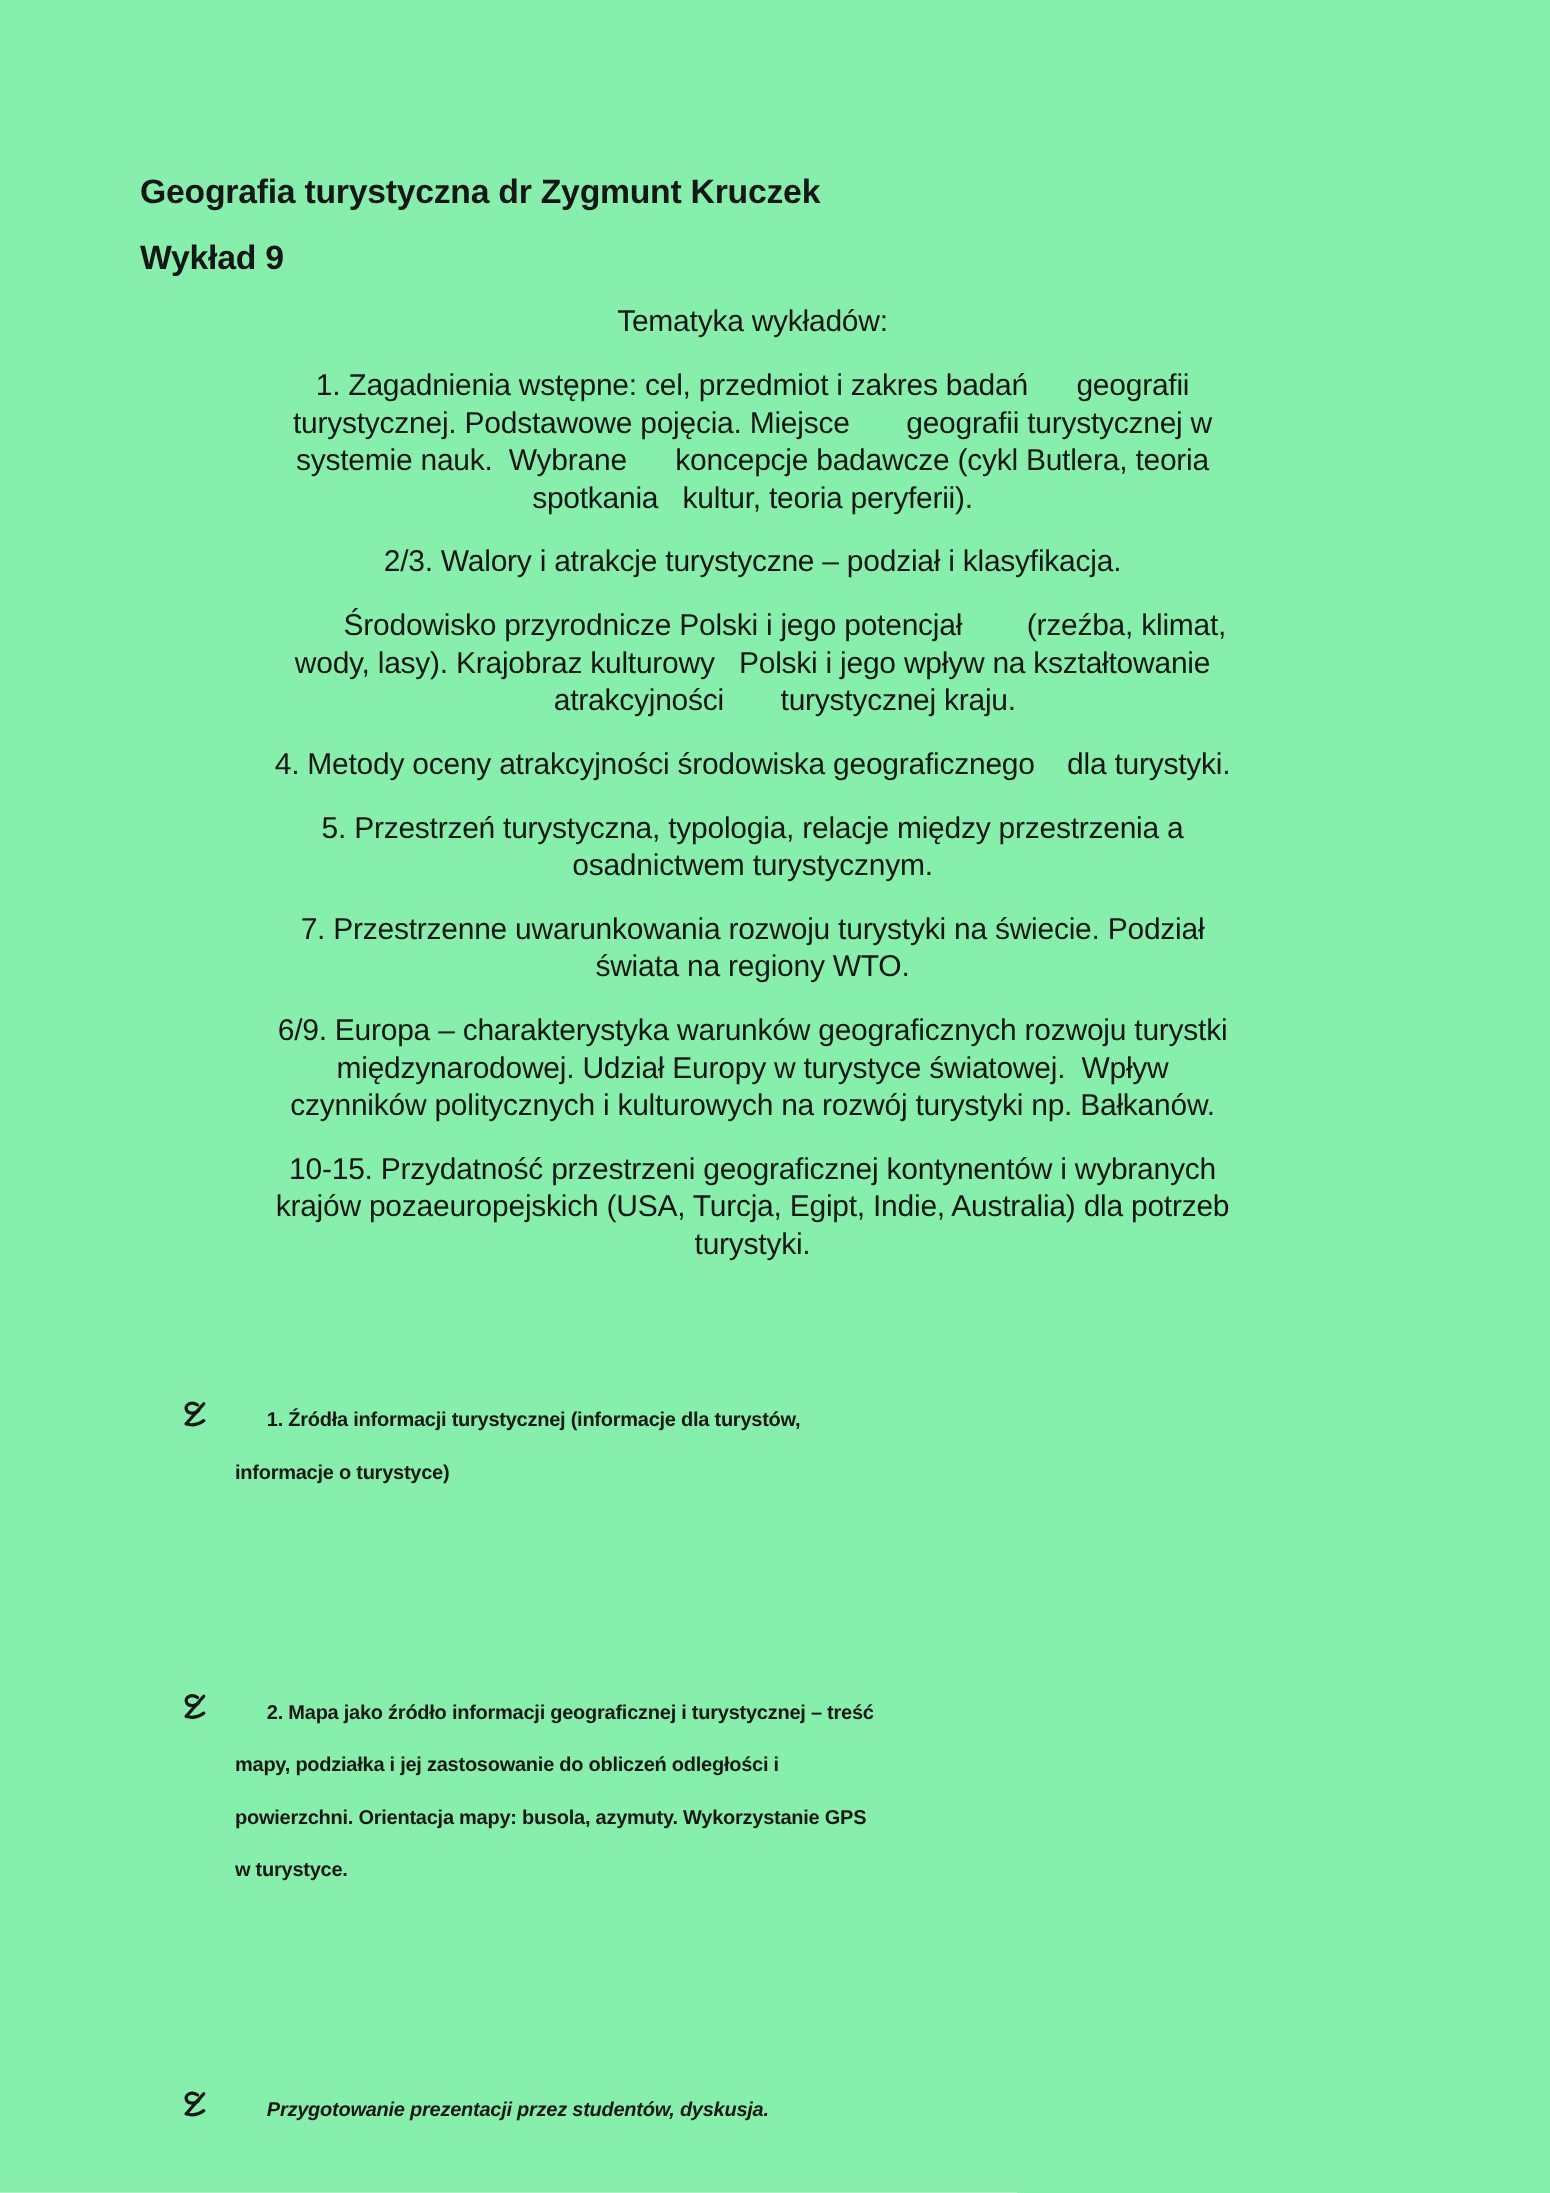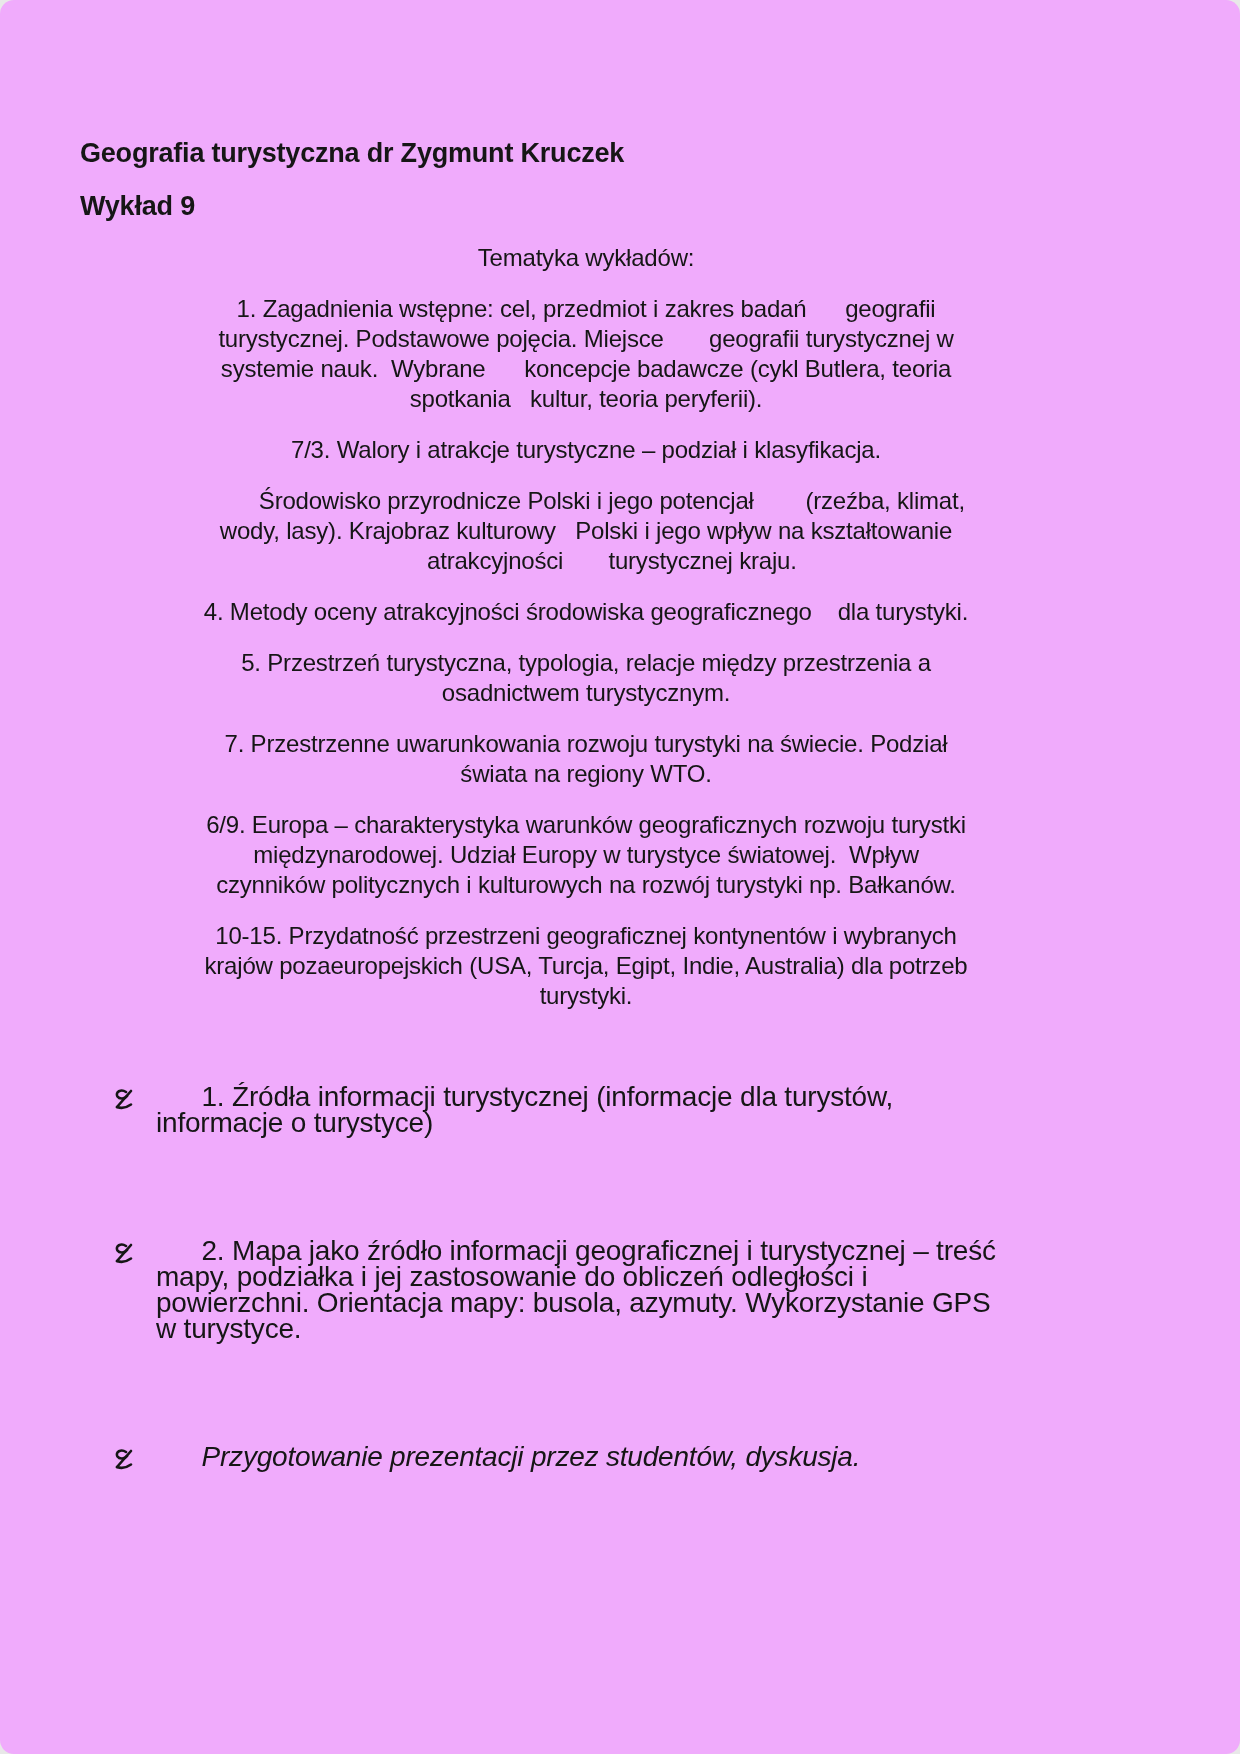--- a/index.html
+++ b/index.html
@@ -6,27 +6,26 @@
   html, body {
     margin: 0;
     padding: 0;
     background: #e8e8e8;
   }
   .page {
     position: relative;
     width: 1240px;
     height: 1754px;
     margin: 0 auto;
-    background: #f0abfc;
+    background: #86efac;
     box-sizing: border-box;
-    padding: 137px 148px 0 80px;
+    padding: 137px 148px 0 112px;
     font-family: "Liberation Sans", "DejaVu Sans", sans-serif;
     color: #161616;
     overflow: hidden;
-    border-radius: 14px;
   }
   .doc-heading {
     font-size: 27px;
     font-weight: bold;
     line-height: 32px;
     margin: 0 0 21px 0;
     letter-spacing: -0.2px;
   }
   .body-text {
     font-size: 24px;
@@ -42,24 +41,25 @@
   }
   .ex-list {
     list-style: none;
     margin: 0;
     padding: 0;
   }
   .ex-item {
     position: relative;
     padding-left: 76px;
     margin: 0 0 24px 0;
-    font-size: 28px;
-    line-height: 26px;
+    font-size: 16px;
+    line-height: 42px;
     white-space: pre-wrap;
     letter-spacing: -0.2px;
+    font-weight: bold;
   }
   .ex-item.italic {
     font-style: italic;
   }
   .bullet {
     position: absolute;
     left: 32px;
     top: 4px;
     width: 24px;
     height: 24px;
@@ -80,21 +80,21 @@
 
   <h2 class="doc-heading">Wykład 9</h2>
 
   <p class="body-text">Tematyka wykładów:</p>
 
   <p class="body-text">1. Zagadnienia wstępne: cel, przedmiot i zakres badań      geografii
 turystycznej. Podstawowe pojęcia. Miejsce       geografii turystycznej w
 systemie nauk.  Wybrane      koncepcje badawcze (cykl Butlera, teoria
 spotkania   kultur, teoria peryferii).</p>
 
-  <p class="body-text">7/3. Walory i atrakcje turystyczne – podział i klasyfikacja.</p>
+  <p class="body-text">2/3. Walory i atrakcje turystyczne – podział i klasyfikacja.</p>
 
   <p class="body-text">        Środowisko przyrodnicze Polski i jego potencjał        (rzeźba, klimat,
 wody, lasy). Krajobraz kulturowy   Polski i jego wpływ na kształtowanie
         atrakcyjności       turystycznej kraju.</p>
 
   <p class="body-text">4. Metody oceny atrakcyjności środowiska geograficznego    dla turystyki.</p>
 
   <p class="body-text">5. Przestrzeń turystyczna, typologia, relacje między przestrzenia a
 osadnictwem turystycznym.</p>
 

